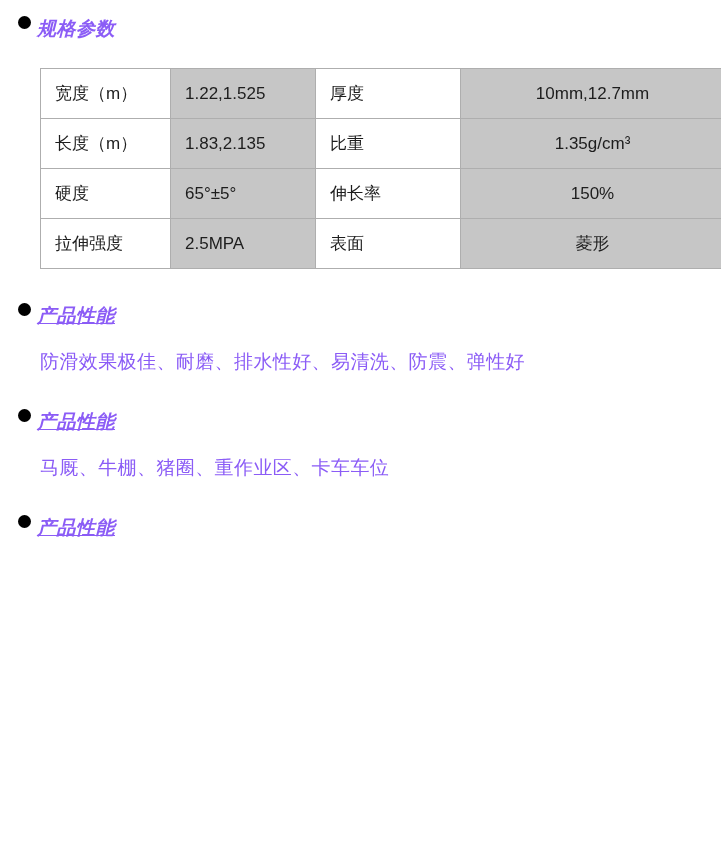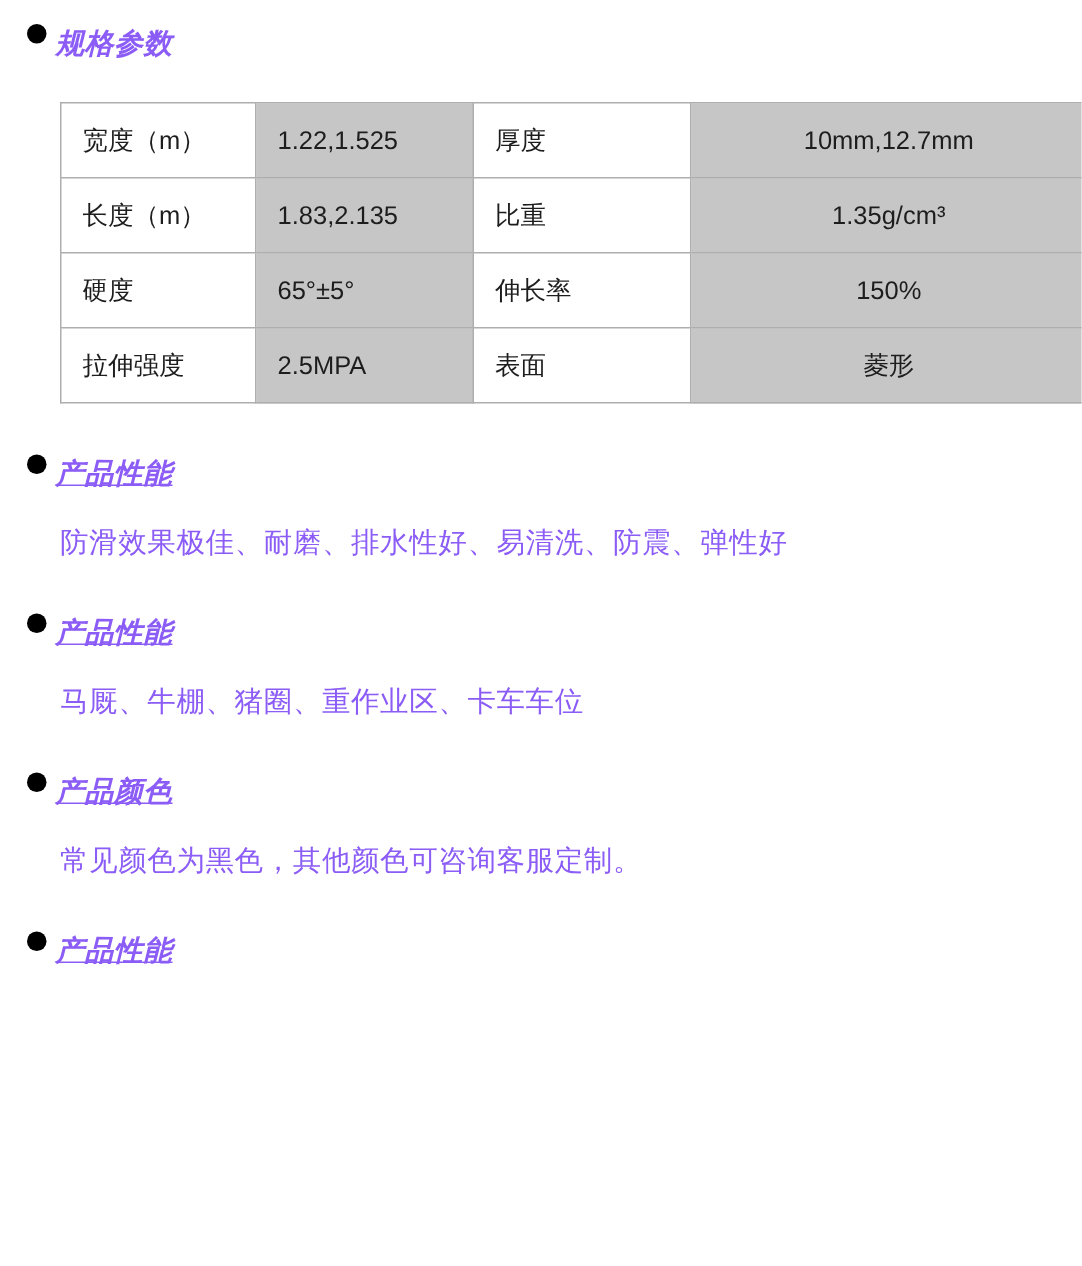--- a/index.html
+++ b/index.html
@@ -135,27 +135,20 @@
   </div>
 
   <div class="block">
     <div class="section-heading heading-n">
       <span class="bullet"></span>
       <span>产品性能</span>
     </div>
     <div class="body-text">马厩、牛棚、猪圈、重作业区、卡车车位</div>
   </div>
 
-  <div class="block">
-    <div class="section-heading heading-n">
-      <span class="bullet"></span>
-      <span>产品颜色</span>
-    </div>
-    <div class="body-text">常见颜色为黑色，其他颜色可咨询客服定制。</div>
-  </div>
 
   <div class="block">
     <div class="section-heading heading-n">
       <span class="bullet"></span>
       <span>产品性能</span>
     </div>
   </div>
 
 </div>
 

